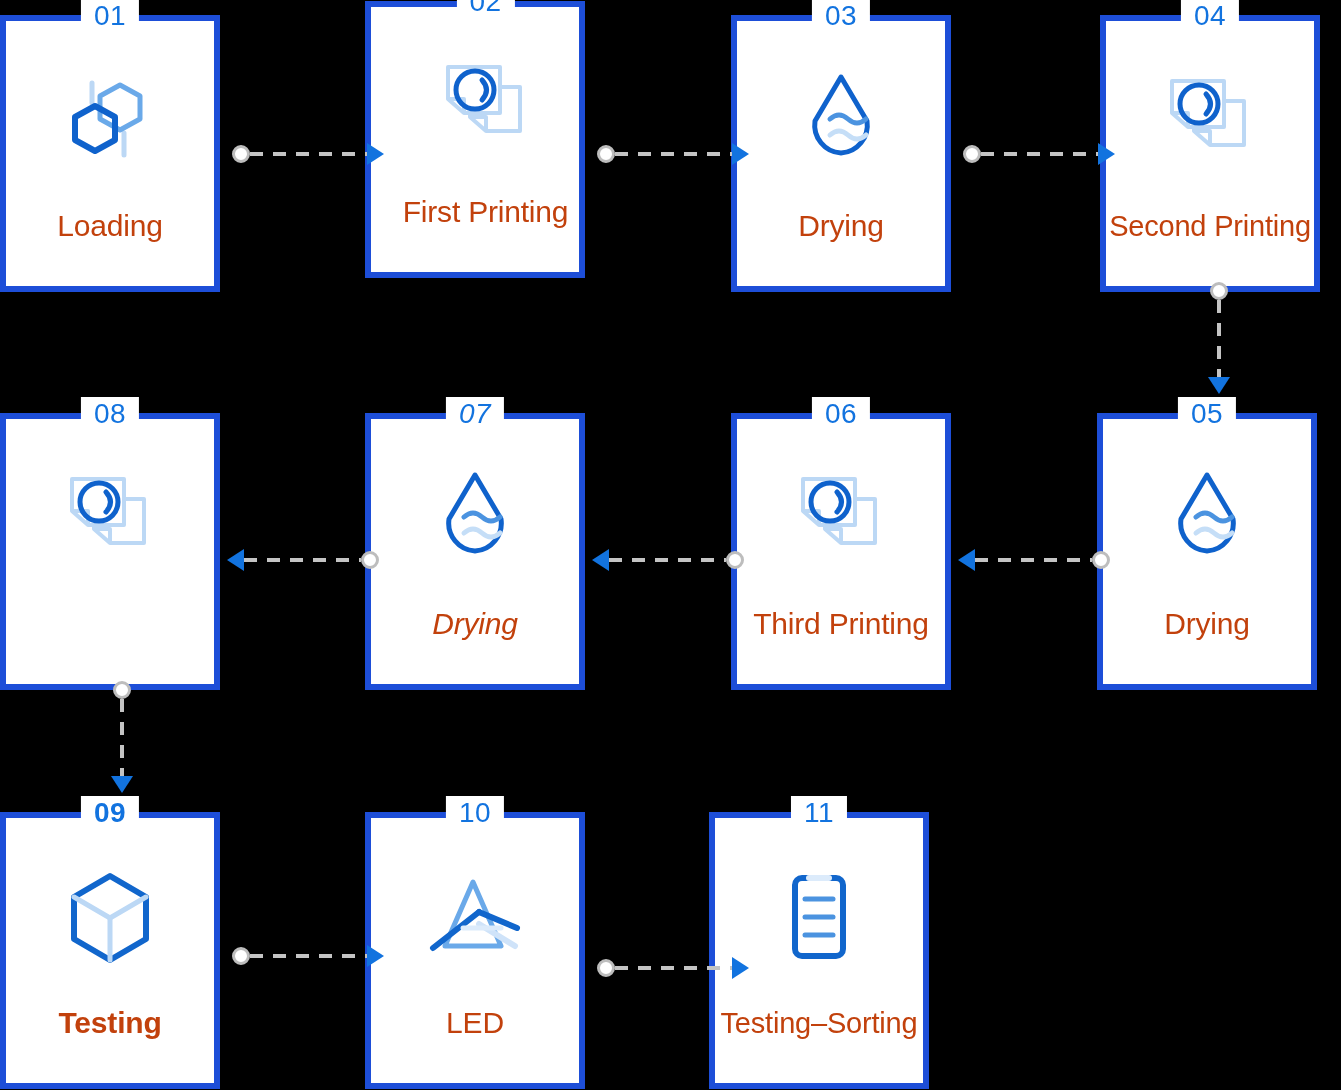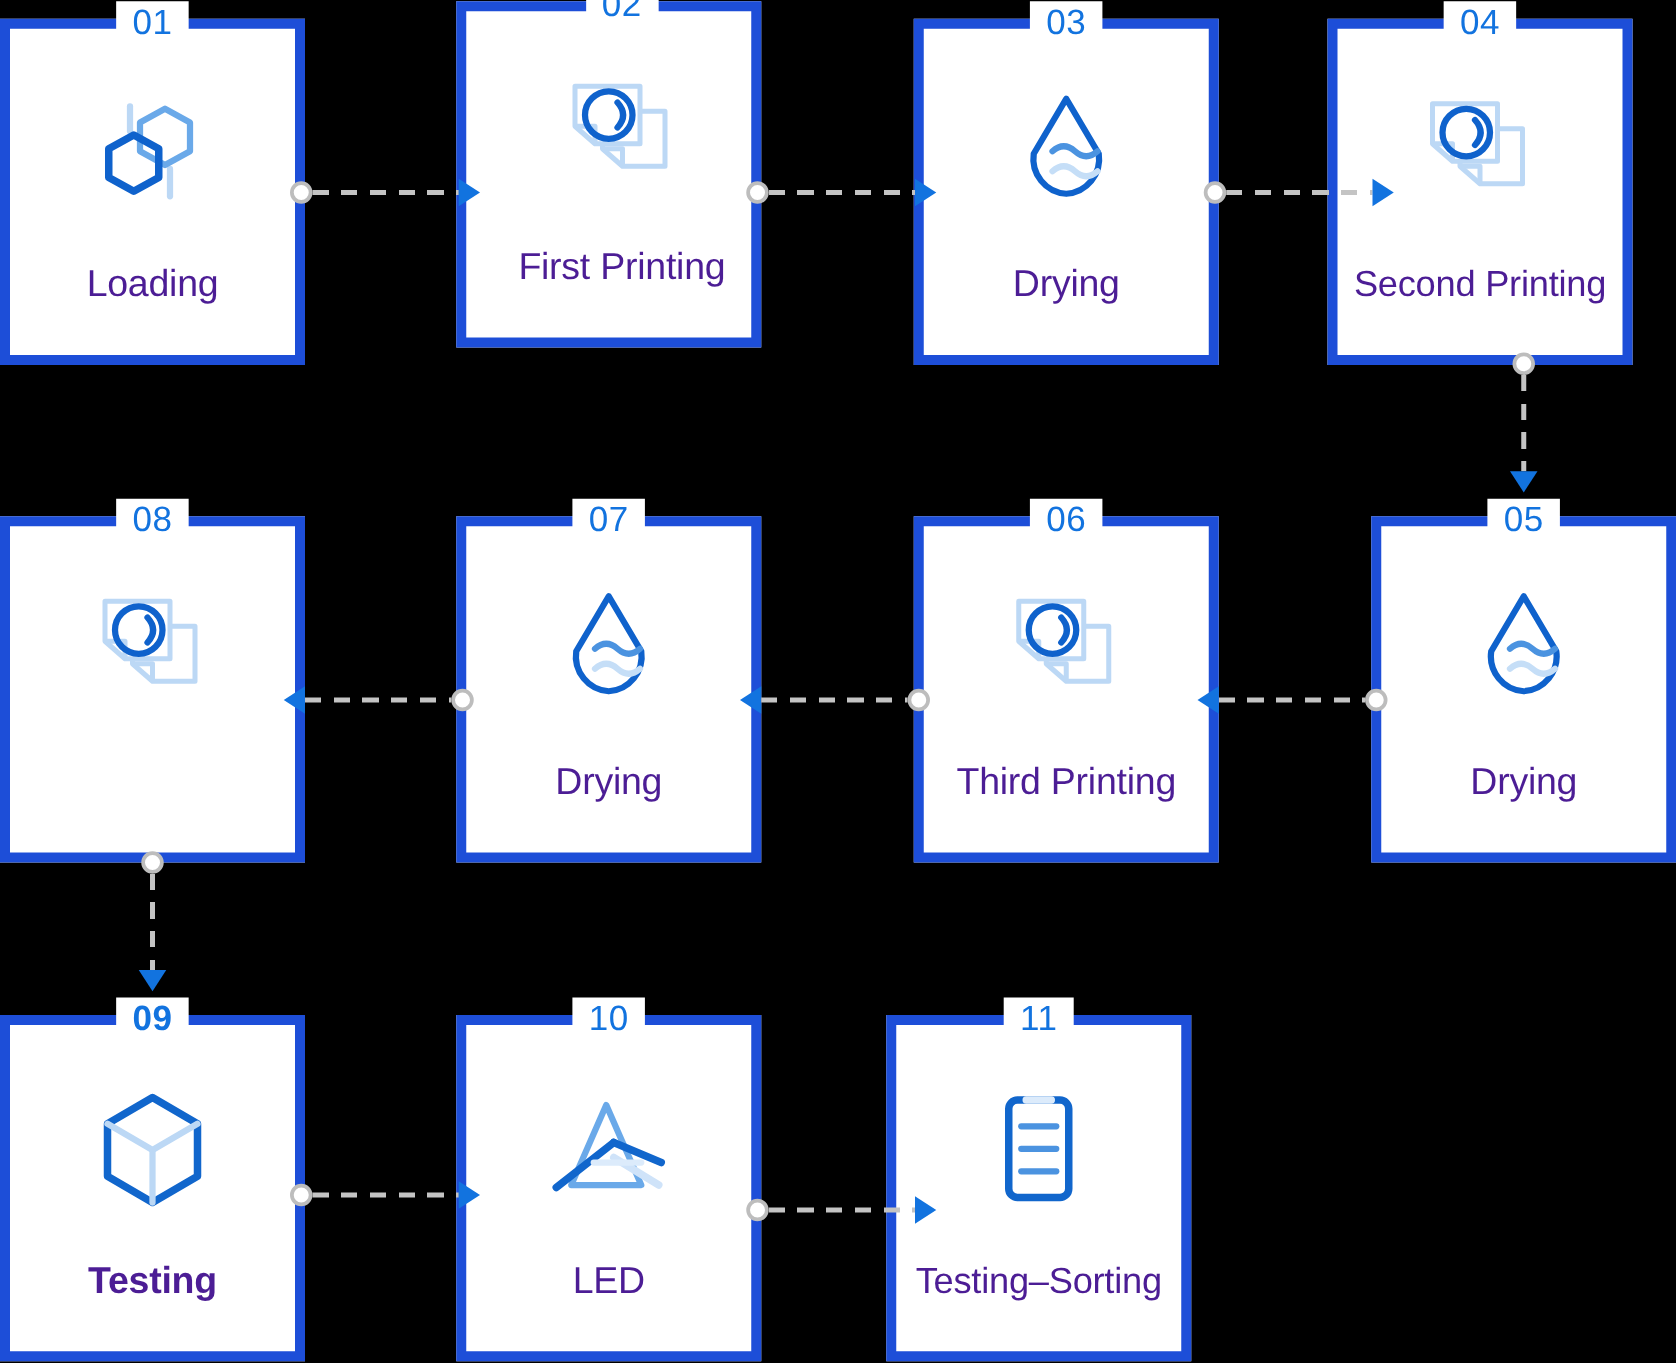--- a/index.html
+++ b/index.html
@@ -12,24 +12,24 @@
     width: 1341px;
     height: 1090px;
     background: #000000;
     font-family: "Liberation Sans", sans-serif;
     overflow: hidden;
   }
 
   
   .card {
     position: absolute;
-    width: 244px;
+    width: 220px;
     height: 277px;
     background: #ffffff;
-    border: 8px solid #1d4ed8;
+    border: 6px solid #1d4ed8;
     box-sizing: border-box;
   }
   .card-inner {
     position: relative;
     width: 100%;
     height: 100%;
   }
   .card-icon {
     position: absolute;
     left: 50%;
@@ -44,21 +44,21 @@
   .card-icon svg { display: block; overflow: visible; }
 
   .card-label {
     position: absolute;
     left: 0;
     right: 0;
     top: 186px;
     text-align: center;
     font-size: 30px;
     line-height: 38px;
-    color: #4c1d95;
+    color: #c2410c;
     white-space: nowrap;
     letter-spacing: -0.2px;
   }
   .card-label.shrink { font-size: 29px; }
 
   
   .card-num {
     position: absolute;
     left: 50%;
     top: -22px;
@@ -177,21 +177,21 @@
         <svg width="104" height="100" viewBox="0 0 104 100">
           <path d="M52 8 L78 52 A28 28 0 0 1 52 84 A28 28 0 0 1 26 52 Z" fill="none" stroke="#0f62cc" stroke-width="5" stroke-linecap="round" stroke-linejoin="round"></path>
           <path d="M41 50 Q50 42 59 50 Q68 58 77 50" fill="none" stroke="#4b93e0" stroke-width="5" stroke-linecap="round"></path>
           <path d="M41 66 Q50 58 59 66 Q68 74 77 66" fill="none" stroke="#c5def7" stroke-width="5" stroke-linecap="round"></path>
         </svg>
       </div>
       <div class="card-label">Drying</div>
     </div>
   </div>
 
-  <div class="card" style="left:1062px; top:15px;">
+  <div class="card" style="left:1100px; top:15px;">
     <div class="card-inner">
       <div class="card-num">04</div>
       <div class="card-icon">
         <svg width="104" height="100" viewBox="0 0 104 100">
           <path d="M36 32 H86 V76 H52 L36 62 Z" fill="none" stroke="#bcd8f5" stroke-width="4" stroke-linejoin="round"></path>
           <path d="M52 76 V62 H36" fill="none" stroke="#bcd8f5" stroke-width="4" stroke-linejoin="round"></path>
           <path d="M14 12 H66 V58 H30 L14 44 Z" fill="#ffffff" stroke="#bcd8f5" stroke-width="4" stroke-linejoin="round"></path>
           <path d="M30 58 V44 H14" fill="none" stroke="#bcd8f5" stroke-width="4" stroke-linejoin="round"></path>
           <circle cx="41" cy="35" r="19" fill="none" stroke="#0f62cc" stroke-width="5"></circle>
           <path d="M48 25 Q57 35 48 45" fill="none" stroke="#0f62cc" stroke-width="5" stroke-linecap="round"></path>
@@ -210,21 +210,21 @@
           <path d="M52 76 V62 H36" fill="none" stroke="#bcd8f5" stroke-width="4" stroke-linejoin="round"></path>
           <path d="M14 12 H66 V58 H30 L14 44 Z" fill="#ffffff" stroke="#bcd8f5" stroke-width="4" stroke-linejoin="round"></path>
           <path d="M30 58 V44 H14" fill="none" stroke="#bcd8f5" stroke-width="4" stroke-linejoin="round"></path>
           <circle cx="41" cy="35" r="19" fill="none" stroke="#0f62cc" stroke-width="5"></circle>
           <path d="M48 25 Q57 35 48 45" fill="none" stroke="#0f62cc" stroke-width="5" stroke-linecap="round"></path>
         </svg>
       </div>
     </div>
   </div>
 
-  <div class="card" style="left:365px; top:413px;">
+  <div class="card" style="left:365px; top:413px;font-style:italic;">
     <div class="card-inner">
       <div class="card-num">07</div>
       <div class="card-icon">
         <svg width="104" height="100" viewBox="0 0 104 100">
           <path d="M52 8 L78 52 A28 28 0 0 1 52 84 A28 28 0 0 1 26 52 Z" fill="none" stroke="#0f62cc" stroke-width="5" stroke-linecap="round" stroke-linejoin="round"></path>
           <path d="M41 50 Q50 42 59 50 Q68 58 77 50" fill="none" stroke="#4b93e0" stroke-width="5" stroke-linecap="round"></path>
           <path d="M41 66 Q50 58 59 66 Q68 74 77 66" fill="none" stroke="#c5def7" stroke-width="5" stroke-linecap="round"></path>
         </svg>
       </div>
       <div class="card-label">Drying</div>

